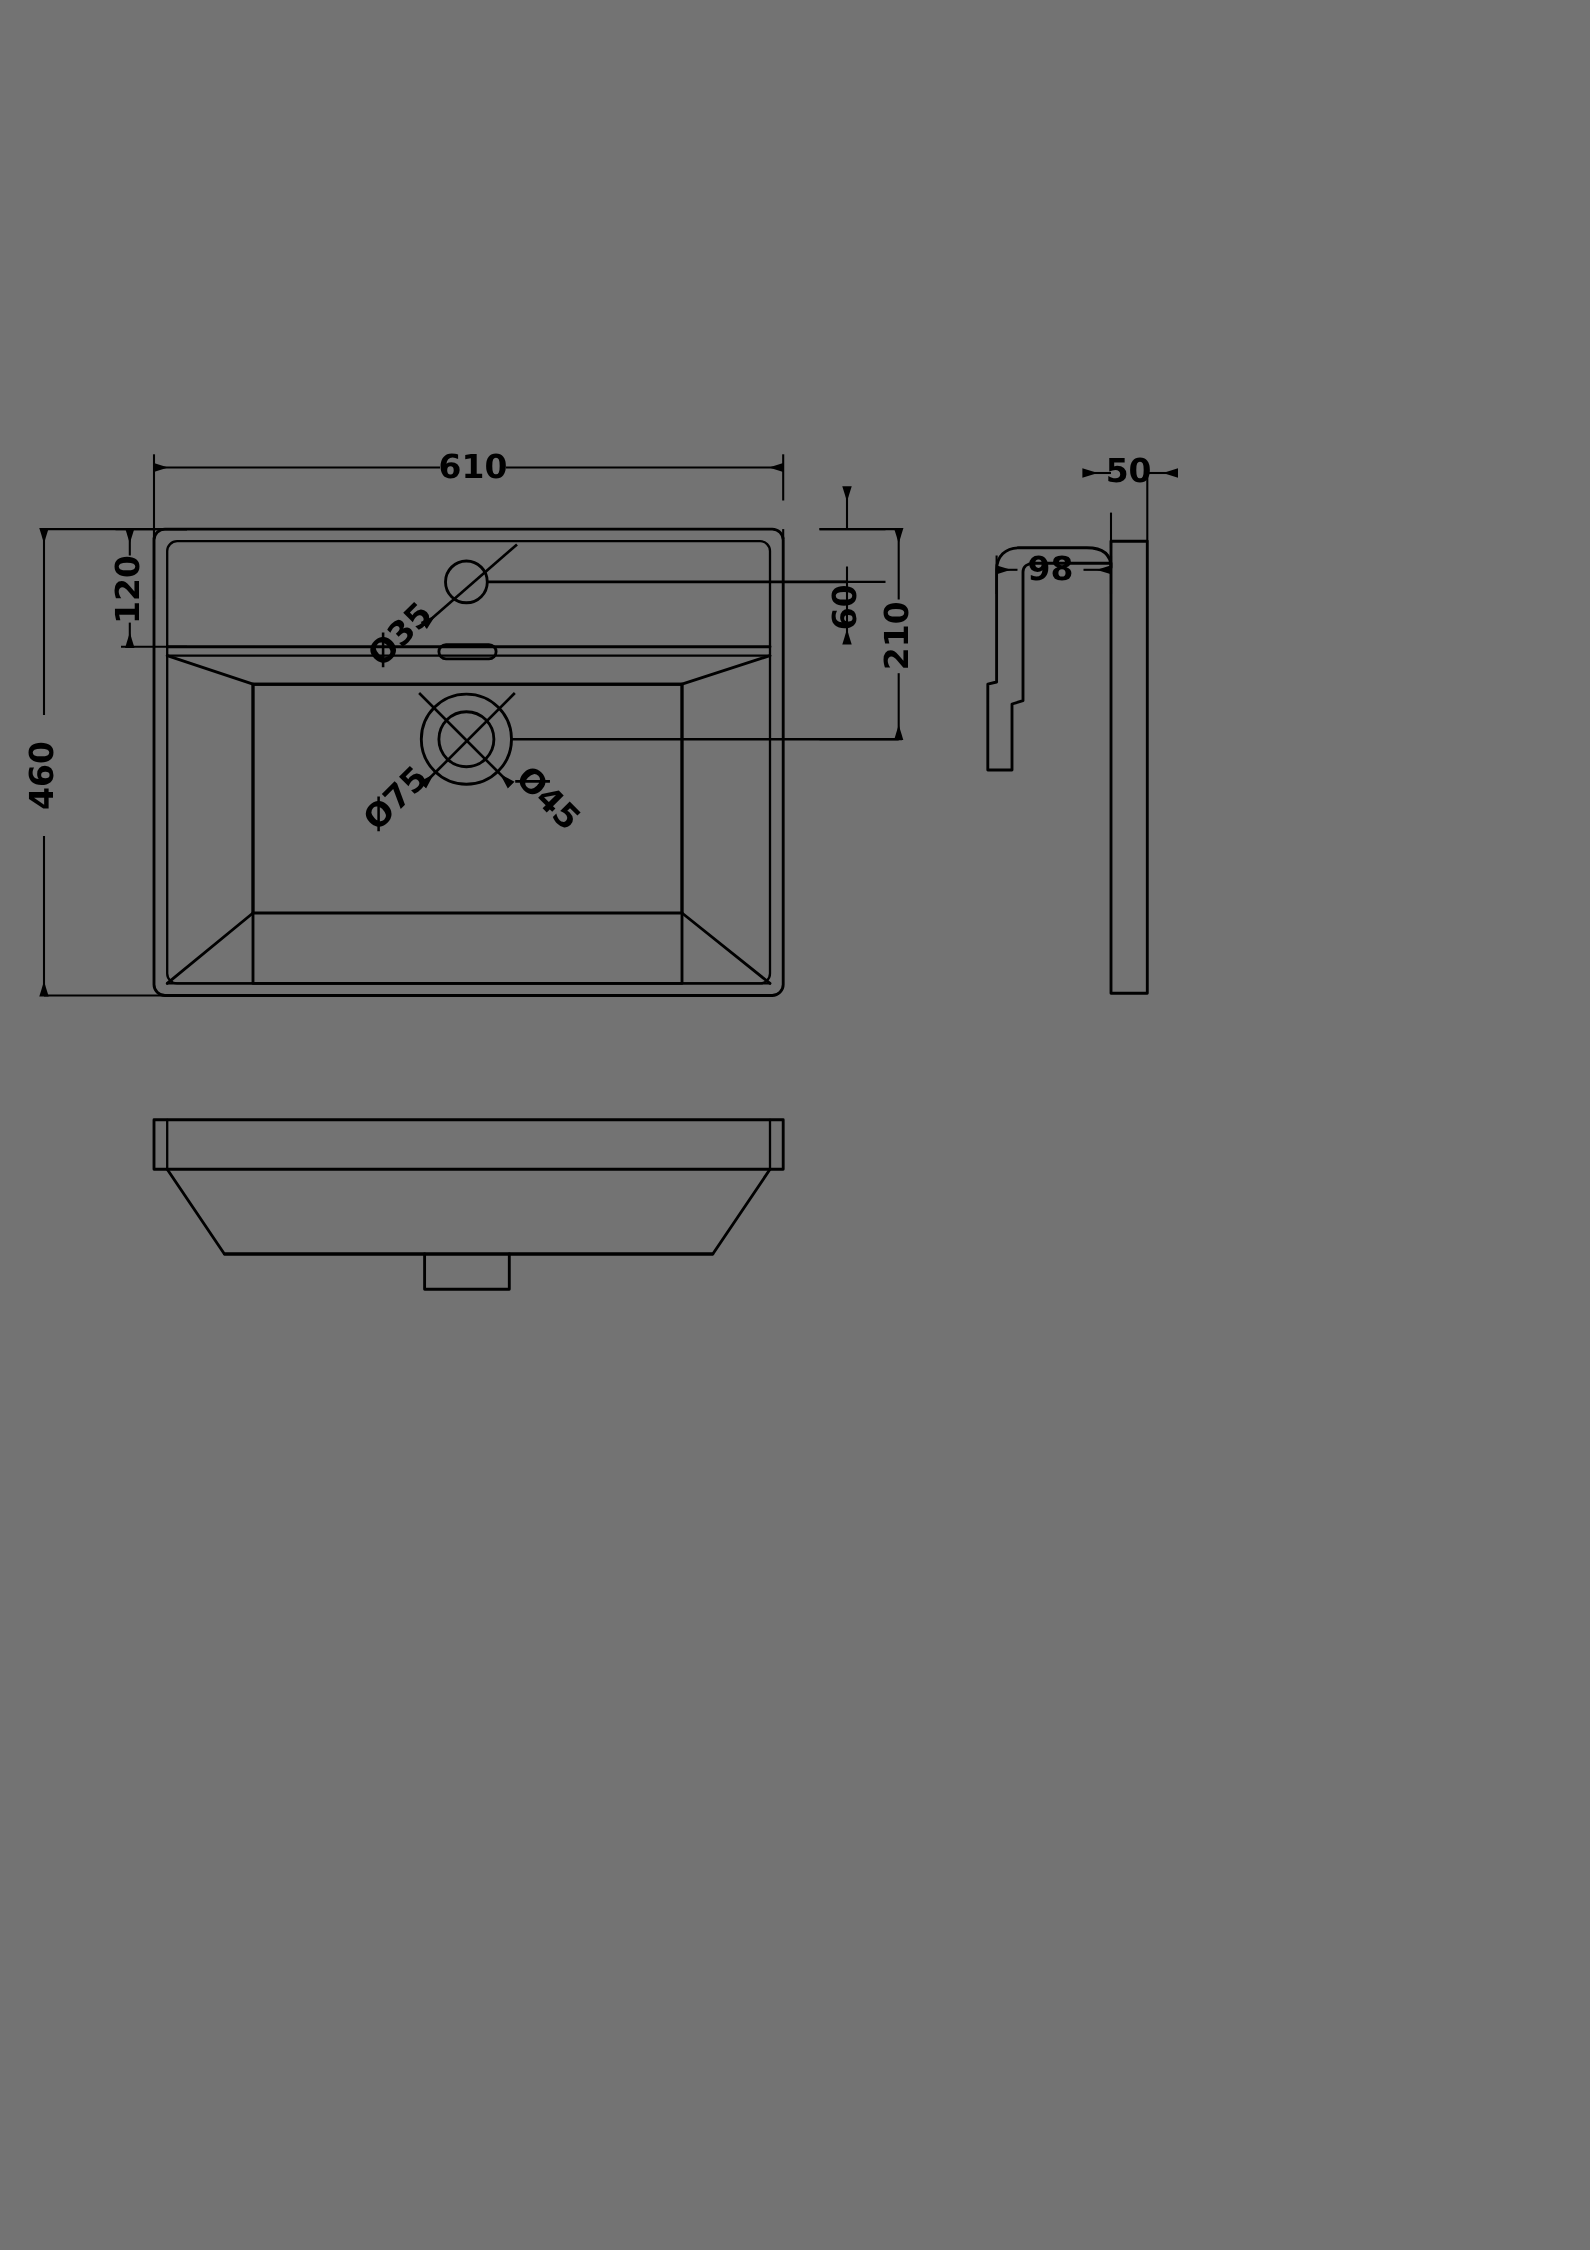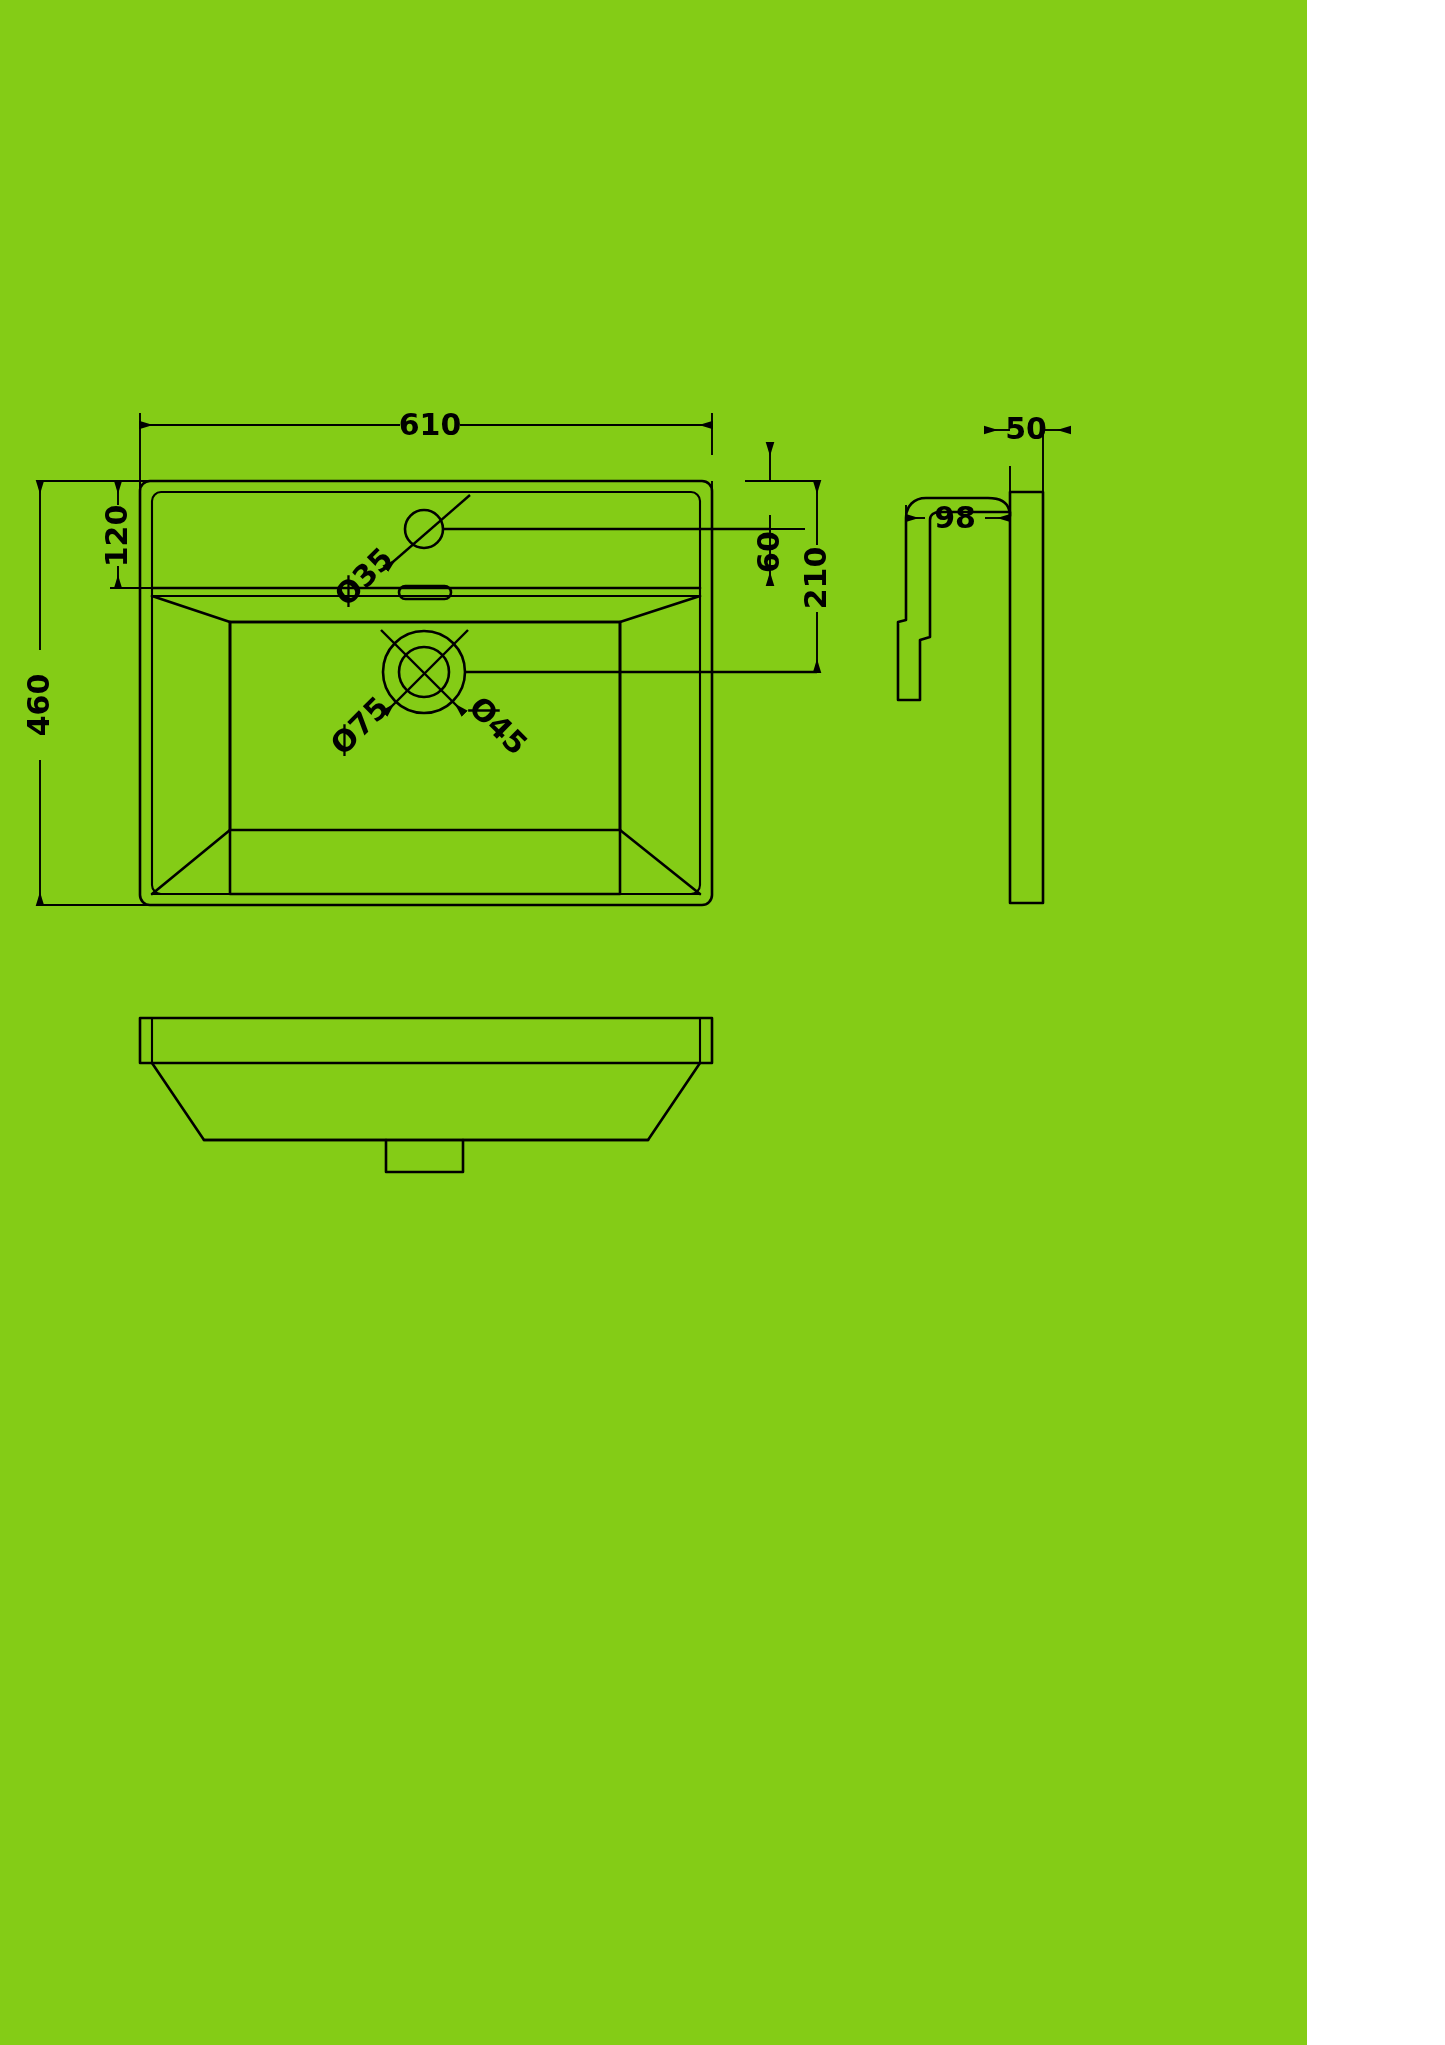--- a/index.html
+++ b/index.html
@@ -5,23 +5,23 @@
   html, body {
     margin: 0;
     padding: 0;
     background: #ffffff;
   }
   body {
     font-family: "Liberation Sans", sans-serif;
   }
   #sheet {
     position: relative;
-    width: 1307px;
+    width: 1445px;
     height: 2045px;
-    background: #84cc16;
+    background: #737373;
     overflow: hidden;
   }
   svg#drawing {
     position: absolute;
     left: 0;
     top: 0;
     width: 1445px;
     height: 2045px;
     display: block;
   }

